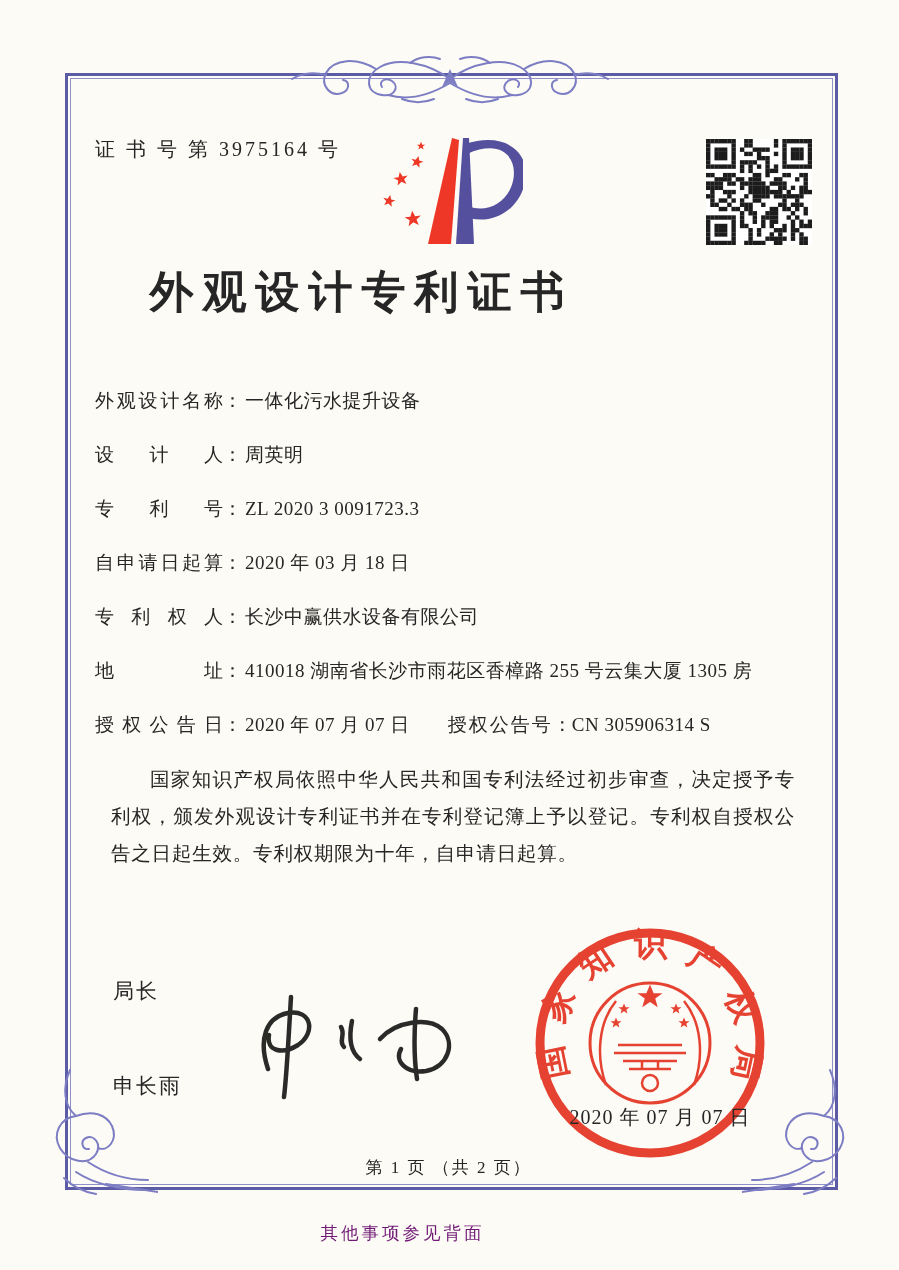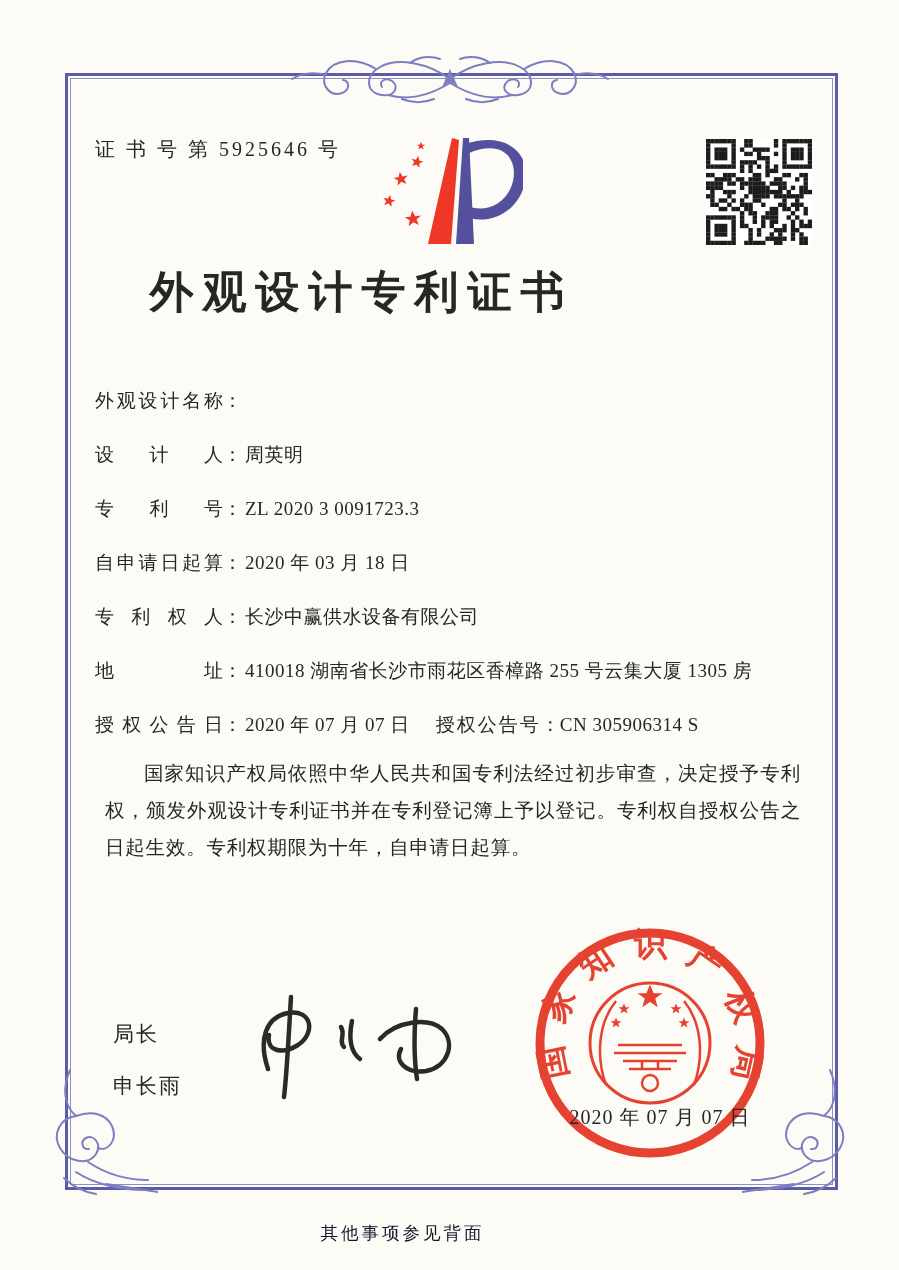--- a/index.html
+++ b/index.html
@@ -13,28 +13,28 @@
   
   .frame{left:65px;top:73px;width:767px;height:1111px;border:3px solid #5c5ca6;}
   .frame-inner{position:absolute;left:2px;top:2px;right:2px;bottom:2px;border:1px solid #9090c8;}
   .cert-no{left:95px;top:136px;font-size:20px;letter-spacing:3px;}
   .title{left:0;top:263px;width:723px;text-align:center;font-size:44px;font-weight:bold;letter-spacing:9px;}
   .fields{left:95px;top:388px;width:716px;font-size:19px;}
   .frow{display:flex;align-items:baseline;height:28px;margin-bottom:26px;white-space:nowrap;}
   .lbl{display:inline-block;width:128px;text-align:justify;text-align-last:justify;}
   .colon{display:inline-block;width:22px;}
   .val{letter-spacing:.5px;}
-  .pair2{margin-left:26px;}
+  .pair2{margin-left:38px;}
   .lbl2{letter-spacing:2px;}
   .body-text{left:95px;top:745px;width:716px;font-size:19.5px;line-height:37px;text-align:justify;}
-  .body-text p{margin:10px;text-indent:2em;letter-spacing:.8px;}
+  .body-text p{margin:16px;text-indent:2em;letter-spacing:.8px;}
   .director{left:113px;font-size:21px;letter-spacing:2px;}
   .seal-date{left:545px;top:1104px;width:230px;text-align:center;font-size:20px;letter-spacing:1px;z-index:6;}
   .footer-page{left:65px;top:1156px;width:767px;text-align:center;font-size:17px;letter-spacing:2px;}
-  .back-note{left:0;top:1221px;width:805px;text-align:center;font-size:17.5px;letter-spacing:3px;color:#0f172a;}
+  .back-note{left:0;top:1221px;width:805px;text-align:center;font-size:17.5px;letter-spacing:3px;color:#701a75;}
   .seal-svg{left:530px;top:923px;z-index:5;opacity:.92;mix-blend-mode:multiply;}
   .sig-svg{left:238px;top:993px;z-index:4;}
   .ornament-top{left:290px;top:49px;}
   .flourish-bl{left:36px;top:1066px;}
   .flourish-br{left:742px;top:1066px;transform:scaleX(-1);}
   .logo-svg{left:363px;top:126px;}
   .qr{left:706px;top:139px;width:106px;height:106px;}
 </style>
 </head>
 <body>
@@ -76,21 +76,21 @@
       <path d="M34,4 C26,22 28,40 40,50"></path>
       <path d="M40,50 C24,52 16,68 24,82 C32,96 52,100 60,88 C66,78 58,68 50,72 C44,75 46,84 53,83"></path>
       <path d="M40,50 C56,44 70,48 76,60 C82,74 72,86 62,82"></path>
       <path d="M52,96 C70,108 92,114 112,114"></path>
       <path d="M40,106 C58,118 84,124 110,124"></path>
       <path d="M70,118 L122,126"></path>
       <path d="M28,112 C36,120 48,126 60,128"></path>
     </g>
   </svg>
 
-  <div class="abs cert-no">证 书 号 第 5925646 号</div>
+  <div class="abs cert-no">证 书 号 第 3975164 号</div>
 
   <svg class="abs logo-svg" width="160" height="128" viewBox="0 0 160 128">
     <defs>
       <path id="lstar" d="M0,-10 L2.9,-3.1 10,-3.1 4.2,1.2 6.2,8.1 0,4 -6.2,8.1 -4.2,1.2 -10,-3.1 -2.9,-3.1 Z"></path>
     </defs>
     <g fill="#ee3726">
       <use href="#lstar" transform="translate(58,20) scale(0.42)"></use>
       <use href="#lstar" transform="translate(54,36) scale(0.62) rotate(14)"></use>
       <use href="#lstar" transform="translate(38,53) scale(0.72) rotate(-10)"></use>
       <use href="#lstar" transform="translate(26,75) scale(0.62) rotate(12)"></use>
@@ -423,20 +423,21 @@
         <rect x="93.28" y="101.76" width="4.39" height="4.39" fill="#1c1c1c"></rect>
         <rect x="97.52" y="101.76" width="4.39" height="4.39" fill="#1c1c1c"></rect>
       </svg></div>
 
   <div class="abs title">外观设计专利证书</div>
 
   <div class="abs fields">
     <div class="frow">
       <span class="lbl">外观设计名称</span>
         <span class="colon">：</span>
+        <span class="val">一体化污水提升设备</span>
     </div>
     <div class="frow">
       <span class="lbl">设计人</span>
         <span class="colon">：</span>
         <span class="val">周英明</span>
     </div>
     <div class="frow">
       <span class="lbl">专利号</span>
         <span class="colon">：</span>
         <span class="val">ZL 2020 3 0091723.3</span>
@@ -461,21 +462,21 @@
         <span class="colon">：</span>
         <span class="val">2020 年 07 月 07 日</span>
       <span class="pair2"><span class="lbl2">授权公告号</span><span>：</span><span class="val">CN 305906314 S</span></span>
     </div>
   </div>
 
   <div class="abs body-text">
     <p>国家知识产权局依照中华人民共和国专利法经过初步审查，决定授予专利权，颁发外观设计专利证书并在专利登记簿上予以登记。专利权自授权公告之日起生效。专利权期限为十年，自申请日起算。</p>
   </div>
 
-  <div class="abs director" style="top:1020px;">局长</div>
+  <div class="abs director" style="top:977px;">局长</div>
   <div class="abs director" style="top:1072px;">申长雨</div>
 
   <svg class="abs sig-svg" width="235" height="108" viewBox="0 0 235 108">
     <g stroke="#141414" fill="none" stroke-width="4.5" stroke-linecap="round" opacity=".9">
       <path d="M30,76 C20,46 28,24 50,20 C74,16 78,40 60,52 C44,62 28,58 31,42"></path>
       <path d="M53,4 C51,36 49,80 46,104"></path>
       <path d="M103,34 C108,42 100,48 106,54"></path>
       <path d="M114,28 C110,48 114,60 122,66"></path>
       <path d="M142,46 C158,28 190,24 204,36 C218,50 210,74 188,78 C168,81 156,68 163,56"></path>
       <path d="M178,16 C176,40 176,66 179,86"></path>
@@ -508,15 +509,16 @@
       <path d="M99,146 L141,146"></path>
       <path d="M112,138 L112,146 M128,138 L128,146"></path>
       <circle cx="120" cy="160" r="8"></circle>
       <path d="M76,162 C66,134 68,100 86,78"></path>
       <path d="M164,162 C174,134 172,100 154,78"></path>
     </g>
   </svg>
 
   <div class="abs seal-date">2020 年 07 月 07 日</div>
 
+  <div class="abs footer-page">第 1 页 （共 2 页）</div>
   <div class="abs back-note">其他事项参见背面</div>
 
 </div>
 
 </body></html>

